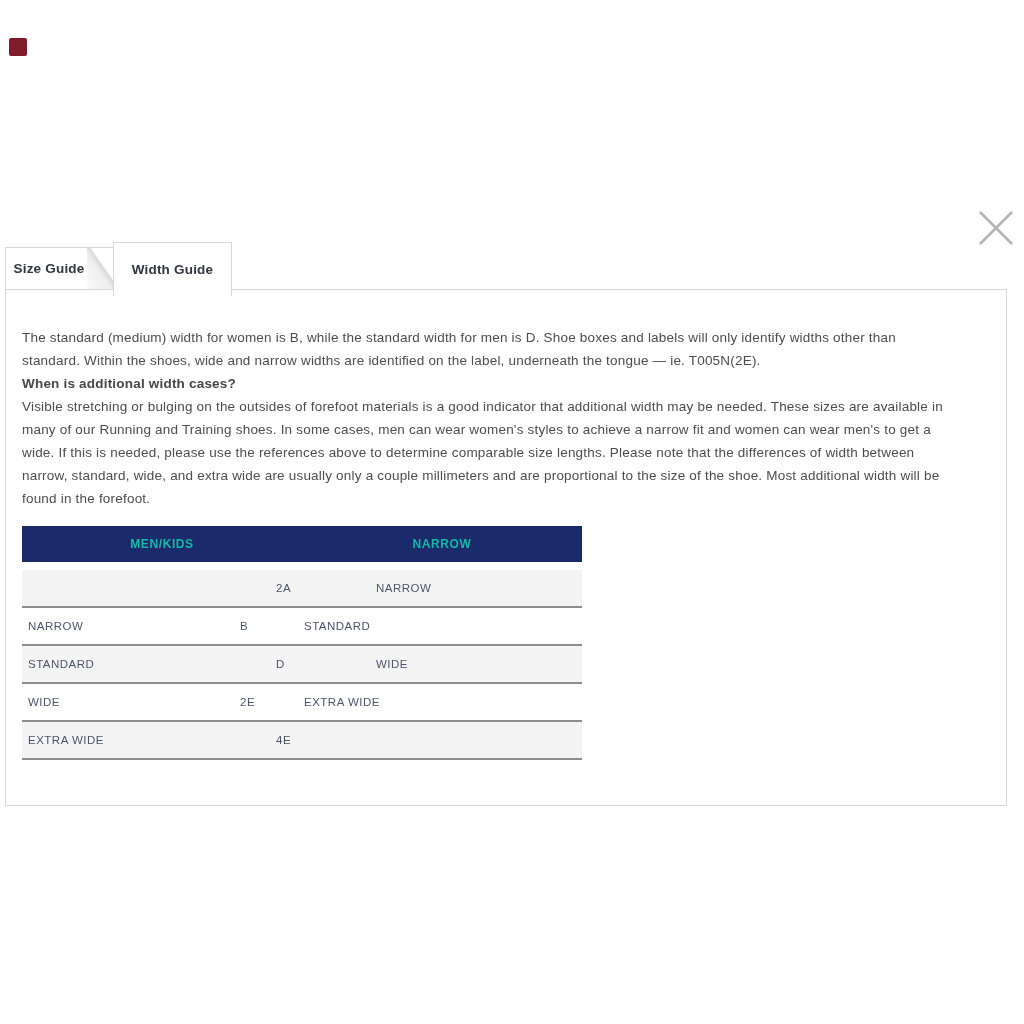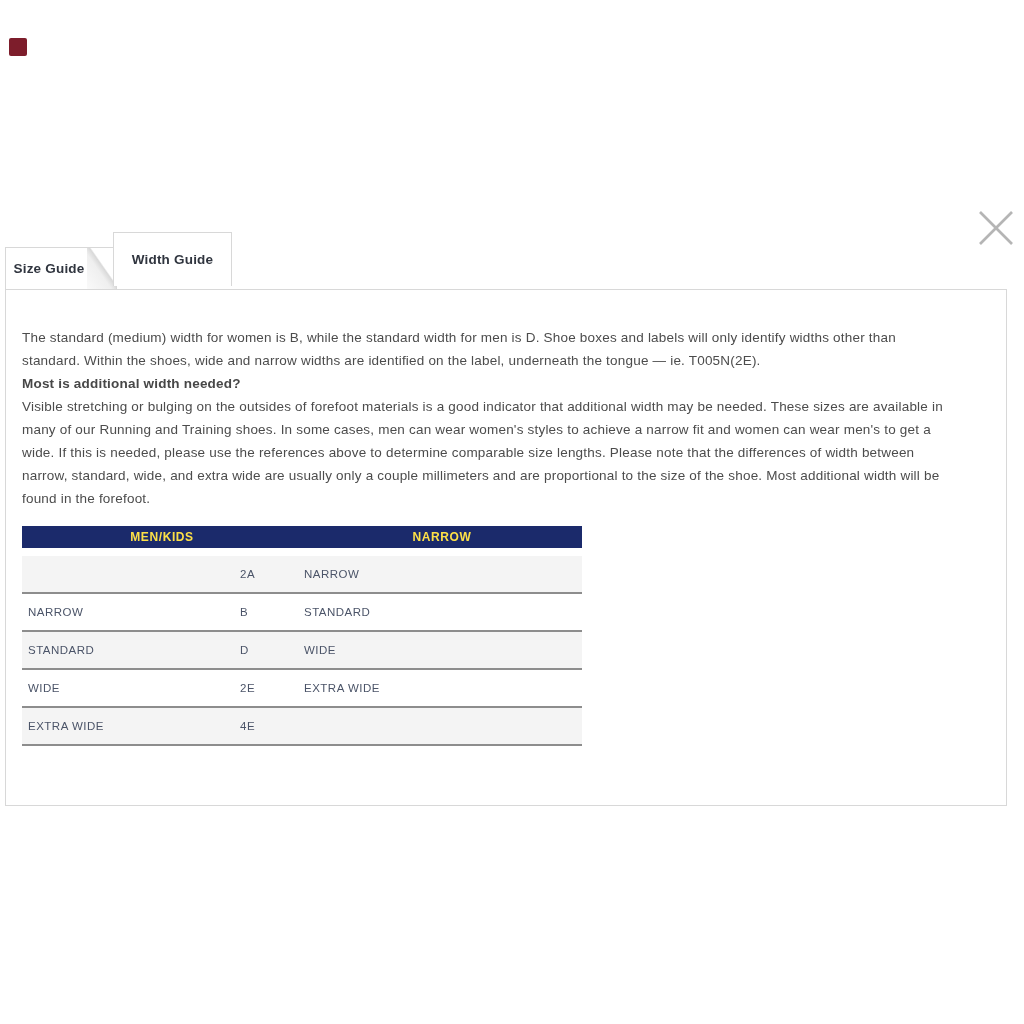--- a/index.html
+++ b/index.html
@@ -33,21 +33,21 @@
     left:5px;top:247px;width:112px;height:43px;
     padding-right:24px;z-index:1;overflow:hidden;
   }
   
   .tab-size::after{
     content:"";position:absolute;top:-1px;right:-1px;bottom:-1px;width:30px;
     background:linear-gradient(to bottom left,
       #ffffff 44%, #d9d9d9 47%, #efefef 58%, #fafafa 100%);
   }
   .tab-width{
-    left:113px;top:232px;width:119px;height:54px;
+    left:113px;top:242px;width:119px;height:54px;
     border-bottom:none;z-index:3;
   }
 
   
   .panel{
     position:absolute;left:5px;top:289px;width:1002px;height:517px;
     background:#ffffff;border:1px solid #d8d8d8;box-sizing:border-box;
     z-index:2;
     padding:36px 25px 0 16px;
   }
@@ -55,31 +55,31 @@
     margin:0;width:930px;
     font-size:13.5px;line-height:23px;letter-spacing:.2px;color:#4c4c4c;
   }
   .copy-intro{margin-top:6px;}
   .copy-block{margin-top:19px;}
   .q-heading{font-weight:bold;color:#474747;}
 
   
   .wtable{margin-top:16px;width:560px;}
   .wtable-header{
-    height:22px;display:flex;align-items:center;
-    color:#fde047;font-size:12px;font-weight:bold;letter-spacing:.6px;
+    height:36px;display:flex;align-items:center;
+    color:#14b8a6;font-size:12px;font-weight:bold;letter-spacing:.6px;
   }
   .wtable-header .hcell{flex:1;text-align:center;}
   .wtable-gap{height:8px;background:#ffffff;}
   .wrow{
     height:36px;border-bottom:2px solid #8d8d8d;
     display:flex;align-items:center;
     font-size:11.5px;color:#4b5468;letter-spacing:.5px;
   }
-  .wrow.alt{background:#f4f4f4;}
+  .wrow.alt{background:#f4f4f4;gap:36px;}
   .wrow .c1{width:218px;padding-left:6px;box-sizing:border-box;}
   .wrow .c2{width:64px;}
   .wrow .c3{flex:1;}
 </style>
 </head>
 <body>
 
 <div class="swatch" id="swatch" style="background: rgb(125, 29, 43);"></div>
 
 <button class="close-btn">
@@ -96,21 +96,21 @@
 </div>
 <div class="tab tab-width">
   <span>Width Guide</span>
 </div>
 
 <div class="panel">
 
   <p class="copy copy-intro">The standard (medium) width for women is B, while the standard width for men is D. Shoe boxes and labels will only identify widths other than standard. Within the shoes, wide and narrow widths are identified on the label, underneath the tongue — ie. T005N(2E).</p>
 
   <div class="copy copy-block">
-    <div class="q-heading">Most is additional width needed?</div>
+    <div class="q-heading">When is additional width cases?</div>
     <div>Visible stretching or bulging on the outsides of forefoot materials is a good indicator that additional width may be needed. These sizes are available in many of our Running and Training shoes. In some cases, men can wear women's styles to achieve a narrow fit and women can wear men's to get a wide. If this is needed, please use the references above to determine comparable size lengths. Please note that the differences of width between narrow, standard, wide, and extra wide are usually only a couple millimeters and are proportional to the size of the shoe. Most additional width will be found in the forefoot.</div>
   </div>
 
   <div class="wtable">
     <div class="wtable-header" id="wtable-header" style="background: rgb(27, 42, 107);">
       <div class="hcell">MEN/KIDS</div>
       <div class="hcell">NARROW</div>
     </div>
     <div class="wtable-gap"></div>
 

